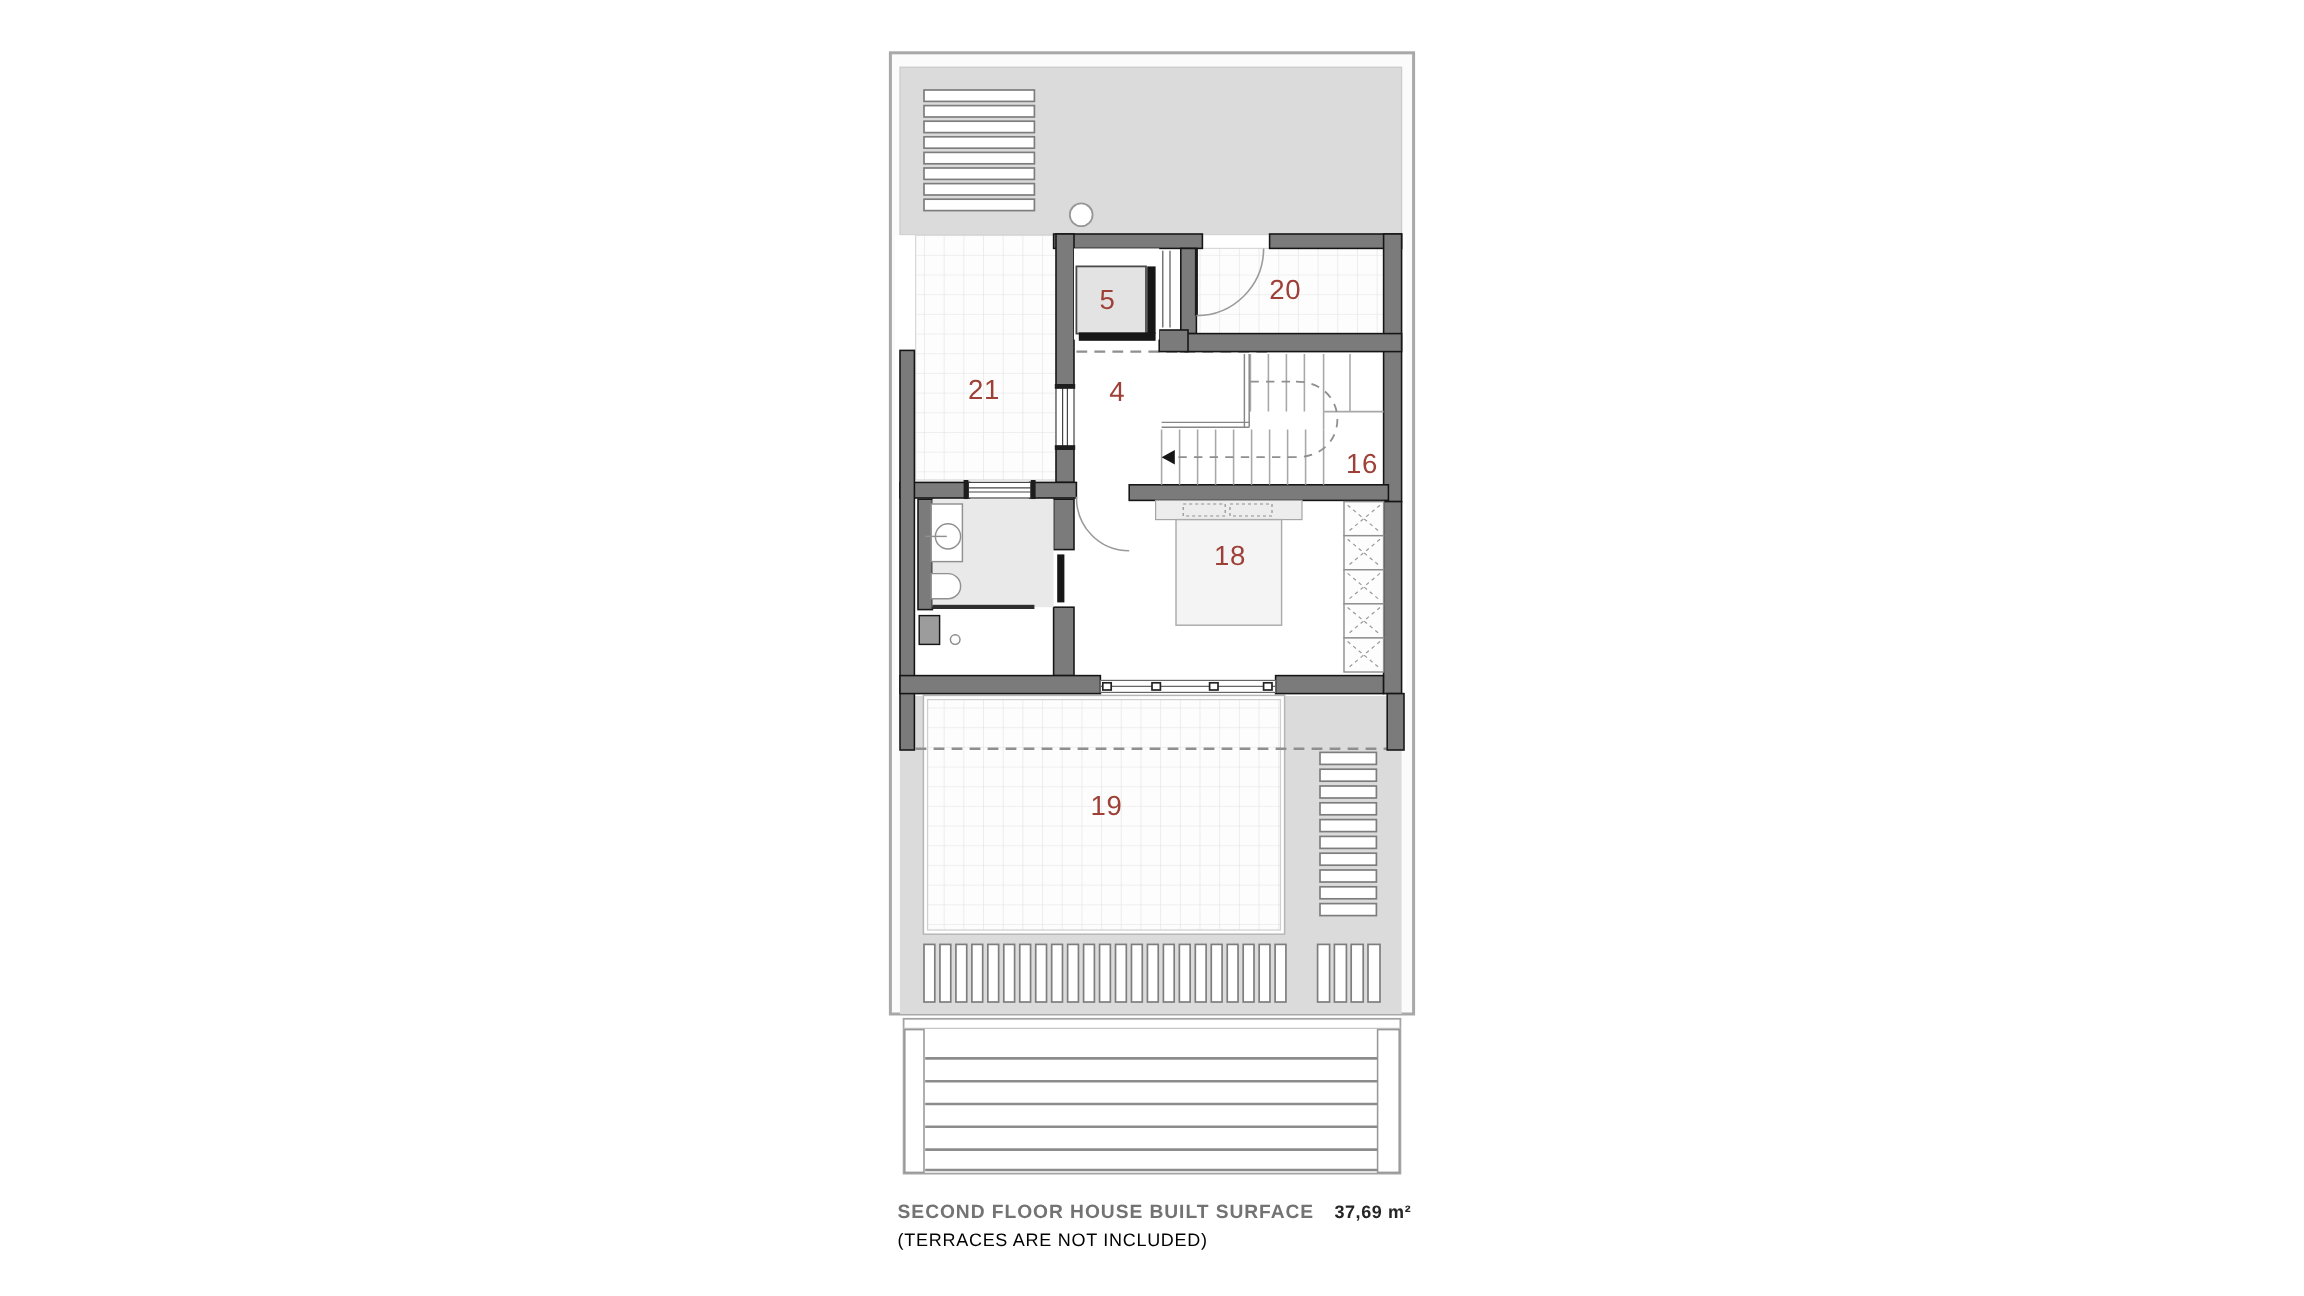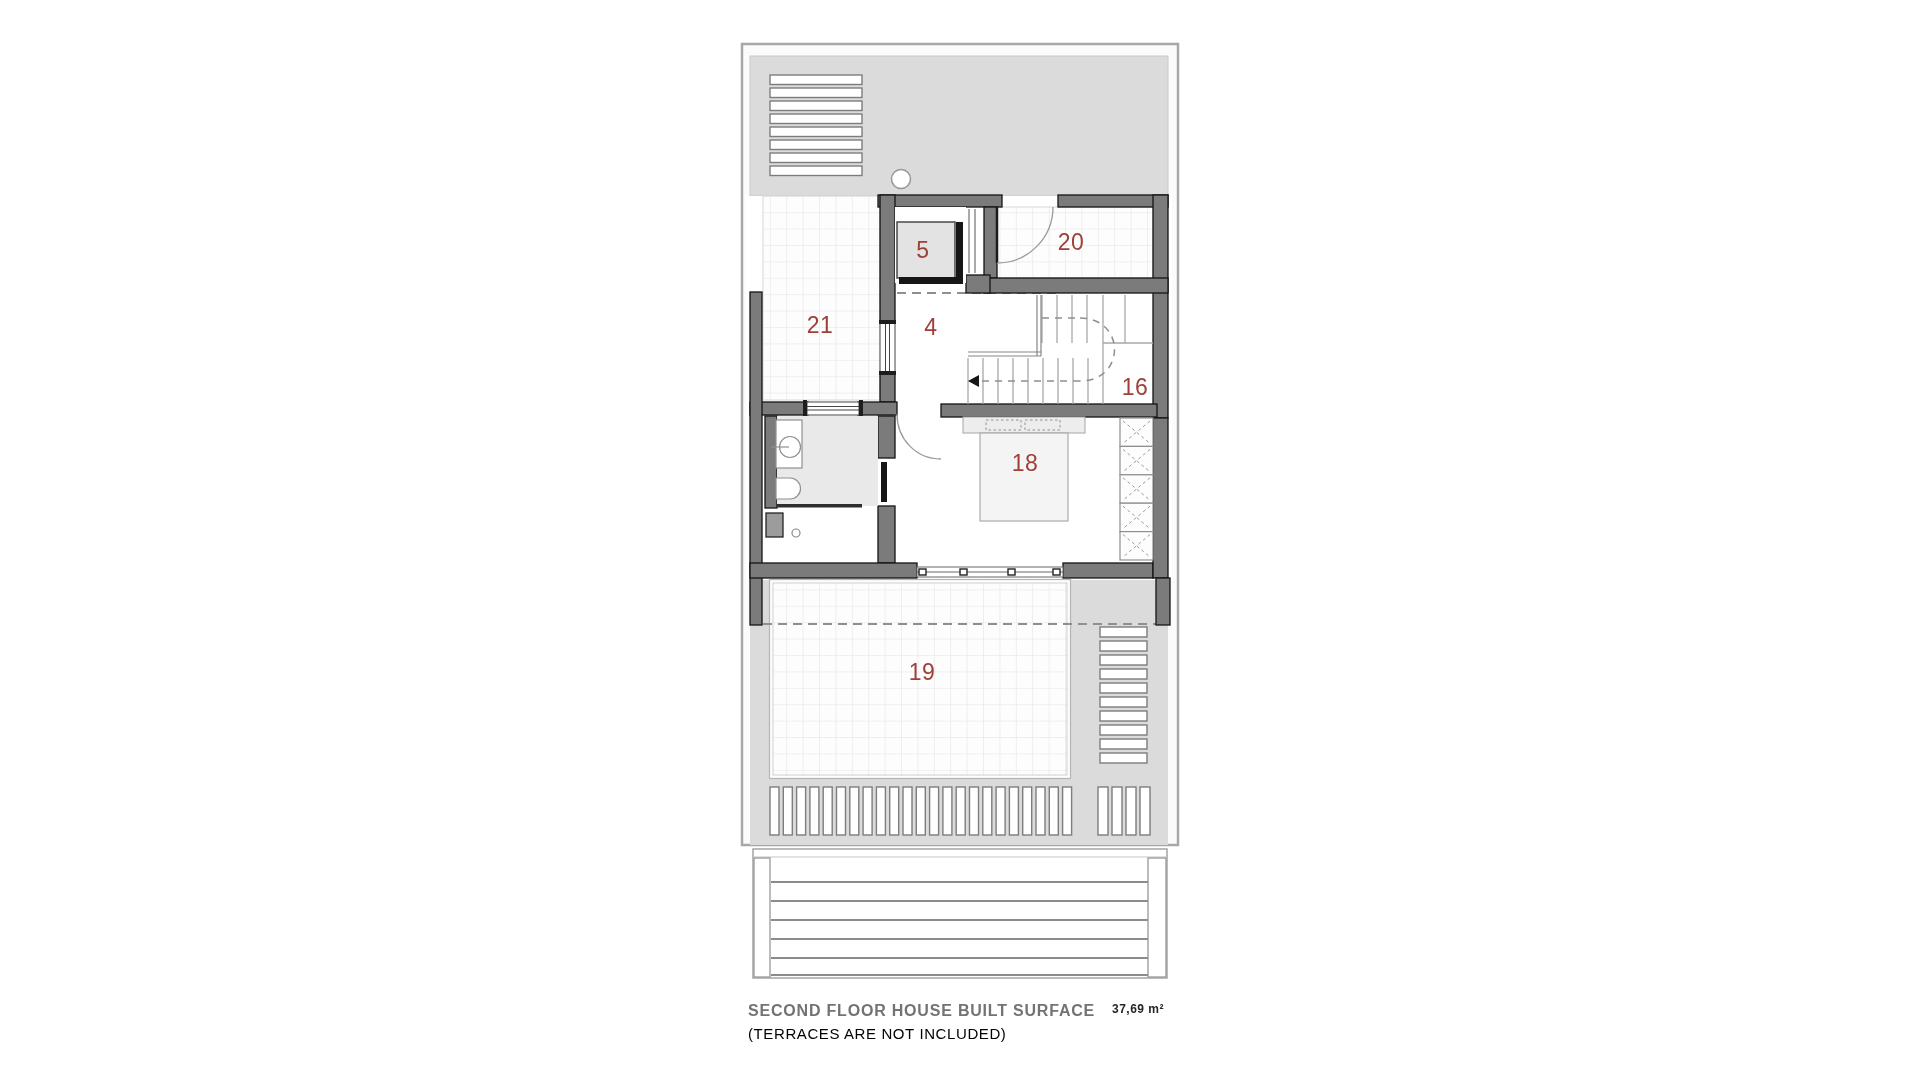--- a/index.html
+++ b/index.html
@@ -5,21 +5,21 @@
   html,body{margin:0;padding:0;background:#ffffff;}
   .page{position:relative;width:1920px;height:1080px;background:#ffffff;overflow:hidden;
         font-family:"Liberation Sans",sans-serif;}
   svg{position:absolute;left:0;top:0;}
   .room-label{position:absolute;transform:translate(-50%,-50%);color:#9e4038;
     font-size:23px;font-weight:400;letter-spacing:.5px;
     font-family:"Liberation Sans",sans-serif;}
   .caption{position:absolute;left:748px;top:1002px;color:#2b2b2b;}
   .caption .title{font-size:16px;font-weight:bold;letter-spacing:.8px;color:#737373;}
   .caption .note{font-size:15px;font-weight:400;letter-spacing:.6px;color:#000000;margin-top:5px;}
-  .area-value{position:absolute;left:1112px;top:1002px;font-size:12px;font-weight:bold;
+  .area-value{position:absolute;left:1112px;top:1002px;font-size:15px;font-weight:bold;
     letter-spacing:.5px;color:#262626;}
 </style>
 </head>
 <body>
 
 <div class="page">
 
 <svg width="1920" height="1080" viewBox="0 0 1920 1080">
   <defs>
     <pattern id="tile" width="16.4" height="16.4" patternUnits="userSpaceOnUse">

